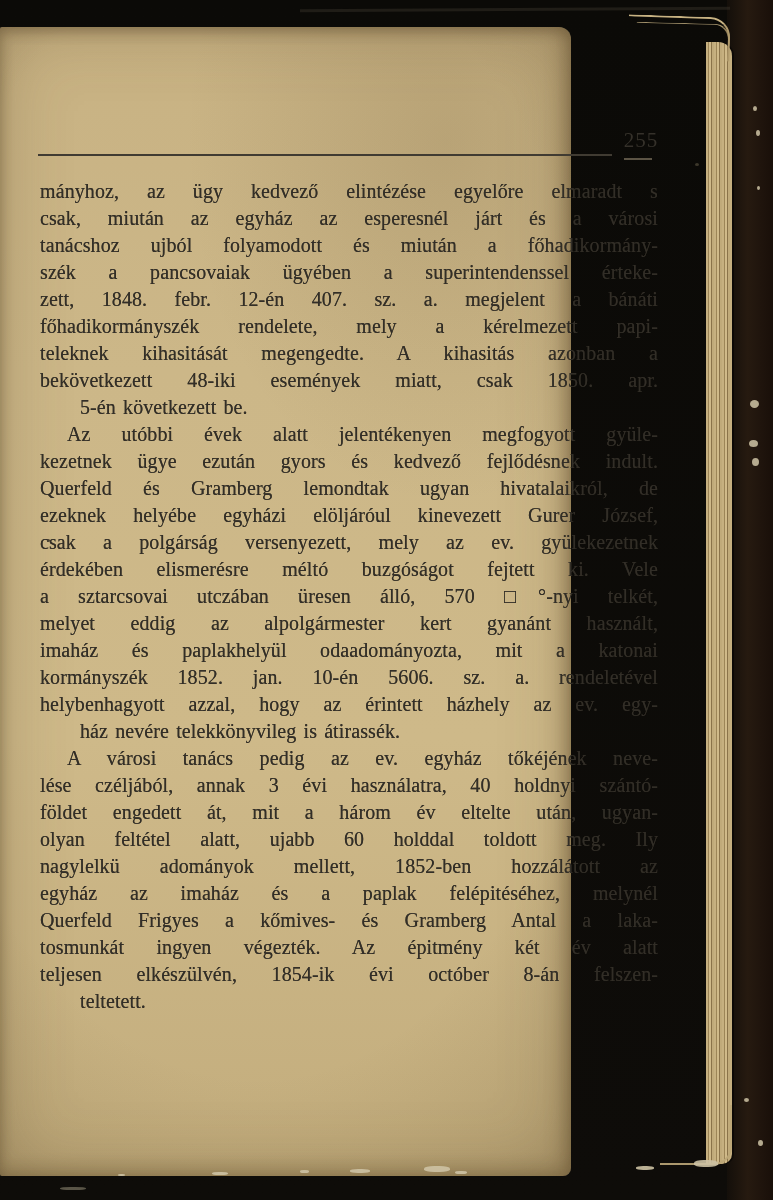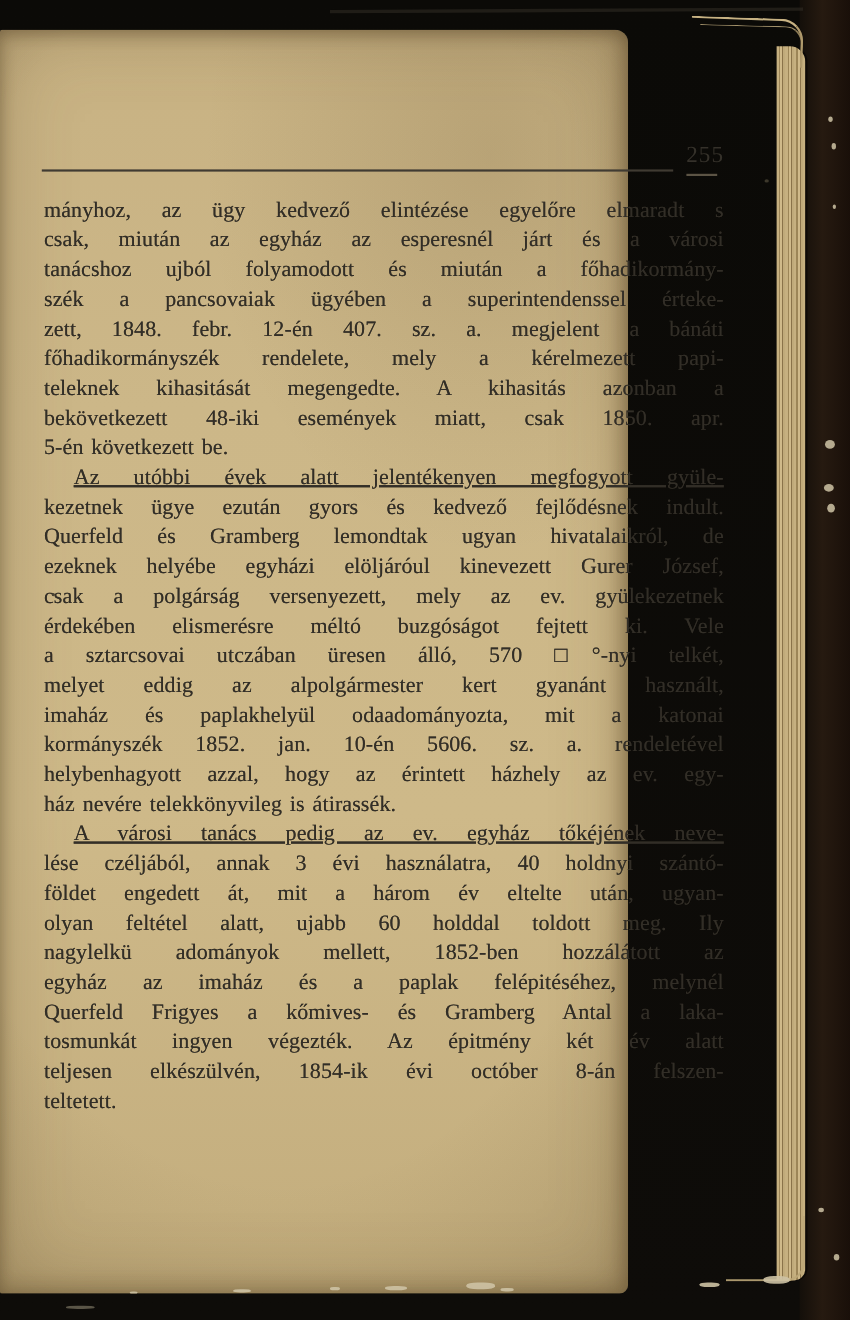--- a/index.html
+++ b/index.html
@@ -37,22 +37,22 @@
   .pagenum{position:absolute;left:618px;top:101px;width:46px;font-size:21px;
            color:#35312a;text-align:center;letter-spacing:1px;}
   .rule{position:absolute;left:38px;top:127px;width:574px;height:2px;background:#403b32;}
   .rule-dash{position:absolute;left:624px;top:131px;width:28px;height:2px;background:#6b6250;opacity:.85;}
   
   .textblock{position:absolute;left:40px;top:151px;width:618px;}
   .para{margin:0;}
   .line{height:27px;line-height:27px;font-size:20px;color:#322e27;
         text-align:justify;text-align-last:justify;letter-spacing:.1px;word-spacing:2px;
         text-shadow:0 0 .5px rgba(44,40,32,.75);white-space:normal;overflow:visible;}
-  .line.last{text-align:left;text-align-last:left;}
-  .line.indent{padding-left:27px;box-sizing:border-box;text-decoration:underline;}
+  .line.last{text-align:left;text-align-last:left;margin-left:40px;}
+  .line.indent{padding-left:27px;box-sizing:border-box;}
   
   .paper-speck{position:absolute;border-radius:50%;background:#4a4334;}
   .ps1{left:47px;top:512px;width:3px;height:3px;}
   .ps2{left:695px;top:136px;width:4px;height:3px;opacity:.8;}
   .cover-speck{position:absolute;border-radius:50%;background:#cfc4a6;opacity:.85;}
   .cs1{left:753px;top:106px;width:4px;height:5px;} .cs2{left:756px;top:130px;width:4px;height:6px;}
   .cs3{left:757px;top:186px;width:3px;height:4px;} .cs4{left:750px;top:400px;width:9px;height:8px;}
   .cs5{left:749px;top:440px;width:9px;height:7px;} .cs6{left:752px;top:458px;width:7px;height:8px;}
   .cs7{left:758px;top:1140px;width:5px;height:6px;} .cs8{left:744px;top:1098px;width:5px;height:4px;}
   .dust-speck{position:absolute;border-radius:40%;background:#cdc2a4;opacity:.9;}

